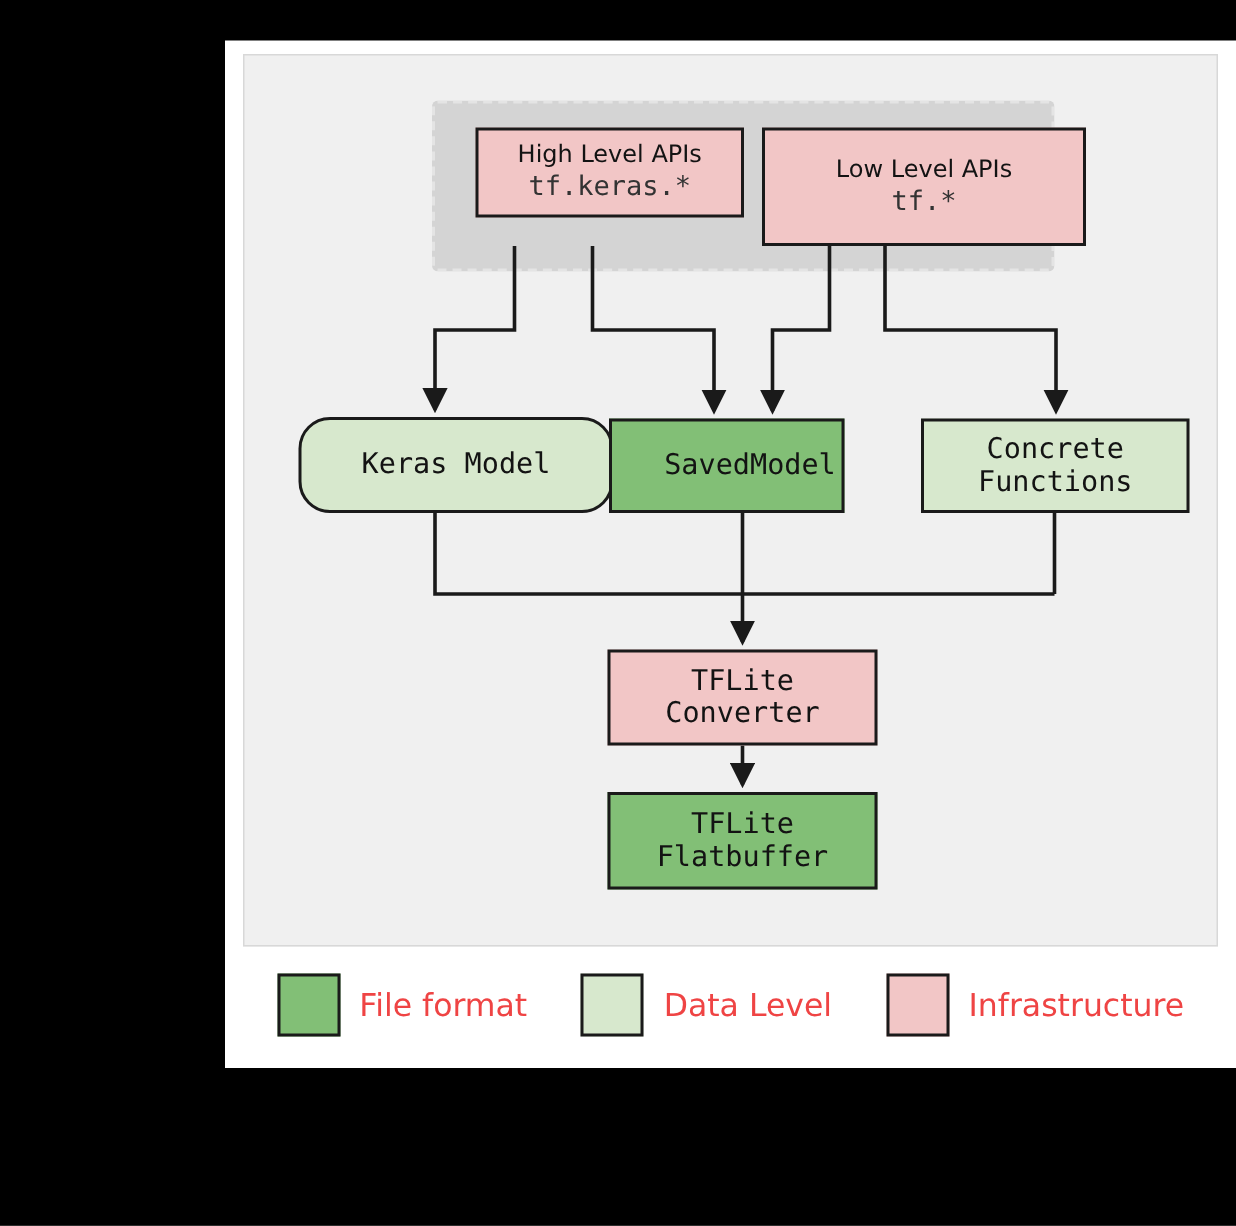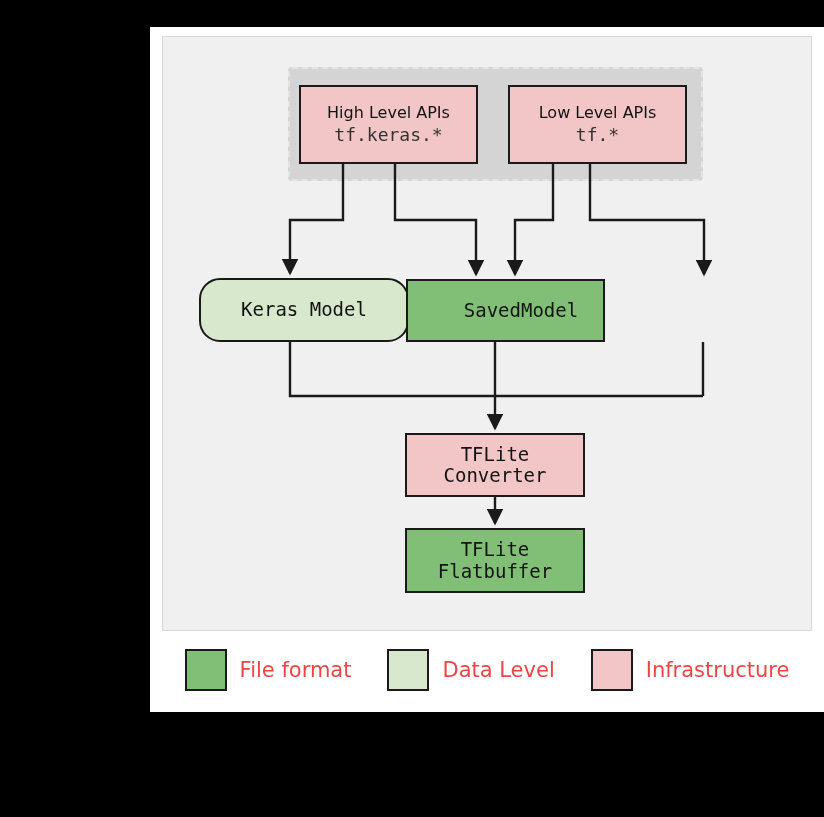--- a/index.html
+++ b/index.html
@@ -68,24 +68,24 @@
     color: #333333;
     margin-top: 3px;
   }
   .mono {
     font-family: "DejaVu Sans Mono", monospace;
     font-size: 19px;
     color: #131313;
   }
 
   
-  #n-high  { left: 136px; top: 48px;  width: 179px; height: 79px; }
-  #n-low   { left: 345px; top: 48px;  width: 179px; height: 79px; }
+  #n-high  { left: 154px; top: 48px;  width: 179px; height: 60px; }
+  #n-low   { left: 345px; top: 48px;  width: 216px; height: 79px; }
   #n-keras { left: 36px;  top: 241px; width: 210px; height: 64px; border-radius: 21px; }
-  #n-saved { left: 243px; top: 242px; width: 199px; height: 63px; padding-left: 31px; }
+  #n-saved { left: 243px; top: 242px; width: 157px; height: 63px; padding-left: 31px; }
   #n-conc  { left: 451px; top: 242px; width: 179px; height: 63px; }
   #n-conv  { left: 242px; top: 396px; width: 180px; height: 64px; }
   #n-flat  { left: 242px; top: 491px; width: 180px; height: 65px; }
 
   
   #wires {
     position: absolute;
     left: 0; top: 0;
     width: 650px; height: 595px;
     z-index: 3;
@@ -168,20 +168,24 @@
       </div>
 
       <div class="node datatype" id="n-keras">
         <span class="mono t1">Keras Model</span>
       </div>
 
       <div class="node fileformat" id="n-saved">
         <span class="mono t1">SavedModel</span>
       </div>
 
+      <div class="node datatype" id="n-conc">
+        <span class="mono t1">Concrete</span>
+        <span class="mono t2">Functions</span>
+      </div>
 
       <div class="node infra" id="n-conv">
         <span class="mono t1">TFLite</span>
         <span class="mono t2">Converter</span>
       </div>
 
       <div class="node fileformat" id="n-flat">
         <span class="mono t1">TFLite</span>
         <span class="mono t2">Flatbuffer</span>
       </div>

